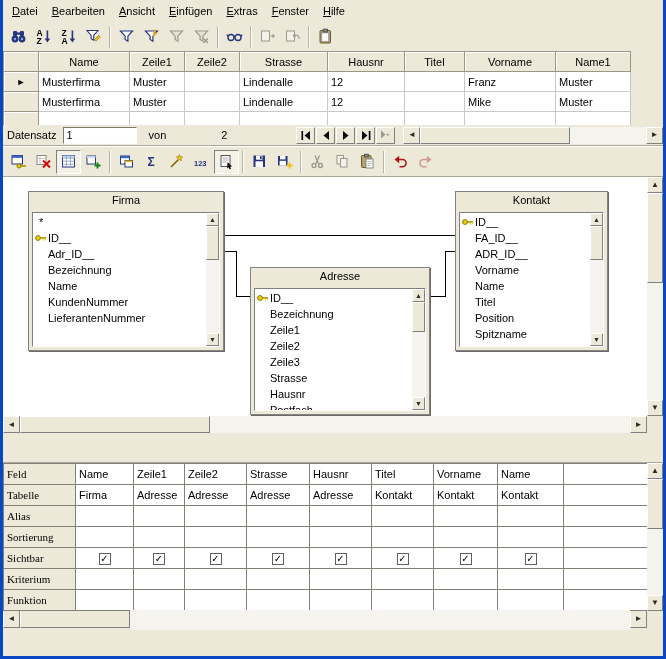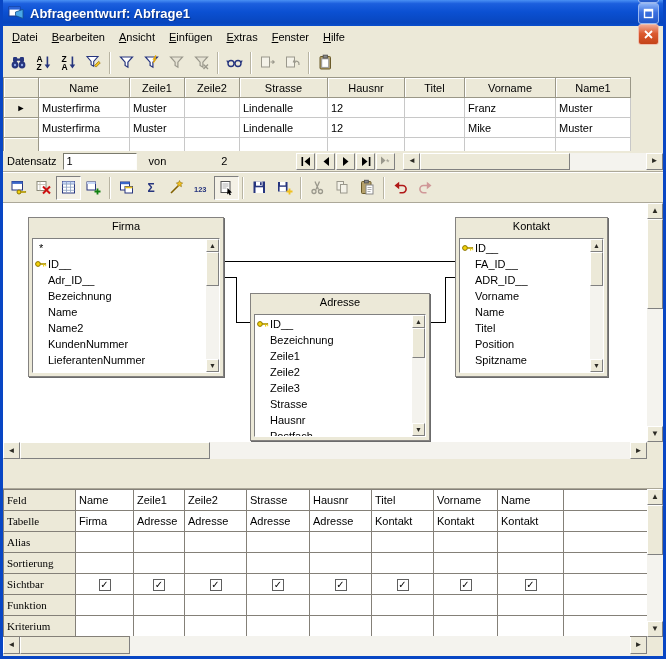--- a/index.html
+++ b/index.html
@@ -101,46 +101,20 @@
   .bscroll{height:20px;display:flex;background:#ECE9D8;}
   .bscroll .sb-btn{width:17px;height:18px;}
   .bscroll .sb-thumb{width:110px;height:18px;}
   .bscroll .corner{width:16px;height:20px;background:#ECE9D8;flex:0 0 auto;}
 </style>
 </head>
 <body>
 
 <div class="window">
 
-  <div class="titlebar">
-    <span class="title-icon">
-      <svg width="16" height="16" viewBox="0 0 16 16">
-        <rect x="1" y="2" width="11" height="9" fill="#fff" stroke="#1b3c8c"></rect>
-        <rect x="1" y="2" width="11" height="2.6" fill="#2a62d8"></rect>
-        <path d="M7.5 7 L15 4.4 V13.4 L7.5 10.6 Z" fill="#49A8E8" stroke="#14508c" stroke-width="0.8"></path>
-      </svg>
-    </span>
-    <span class="title-text">Abfrageentwurf: Abfrage1</span>
-    <span>
-      <button class="wc minmax">
-        
-      </button>
-        <button class="wc minmax">
-        <svg width="13" height="13" viewBox="0 0 13 13">
-            <rect x="2.5" y="2.5" width="8" height="8" fill="none" stroke="#fff" stroke-width="1.4"></rect>
-            <rect x="2.5" y="2.5" width="8" height="2" fill="#fff"></rect>
-          </svg>
-      </button>
-        <button class="wc close">
-        <svg width="13" height="13" viewBox="0 0 13 13">
-            <path d="M3 3 L10 10 M10 3 L3 10" stroke="#fff" stroke-width="1.8"></path>
-          </svg>
-      </button>
-    </span>
-  </div>
 
   <div class="menubar">
     <span class="menu-item">Datei</span>
     <span class="menu-item">Bearbeiten</span>
     <span class="menu-item">Ansicht</span>
     <span class="menu-item">Einfügen</span>
     <span class="menu-item">Extras</span>
     <span class="menu-item">Fenster</span>
     <span class="menu-item">Hilfe</span>
   </div>
@@ -493,24 +467,20 @@
           <div class="frow">
               <span class="kslot"></span>
               <span>Bezeichnung</span>
             </div>
           <div class="frow">
               <span class="kslot"></span>
               <span>Name</span>
             </div>
           <div class="frow">
               <span class="kslot"></span>
-              <span>Name2</span>
-            </div>
-          <div class="frow">
-              <span class="kslot"></span>
               <span>KundenNummer</span>
             </div>
           <div class="frow">
               <span class="kslot"></span>
               <span>LieferantenNummer</span>
             </div>
           <div class="twin-scroll">
             <button class="sb-btn">
                 <i>▲</i>
               </button>
@@ -744,33 +714,33 @@
               </span></td>
         <td class="chk"><span class="cb checked">
                 <i>✓</i>
               </span></td>
         <td class="chk"><span class="cb checked">
                 <i>✓</i>
               </span></td>
         <td class="chk"></td>
       </tr>
       <tr>
+        <td class="lbl">Kriterium</td>
+        <td></td>
+            <td></td>
+        <td></td>
+            <td></td>
+        <td></td>
+            <td></td>
+        <td></td>
+            <td></td>
+        <td></td>
+      </tr>
+      <tr>
         <td class="lbl">Funktion</td>
-        <td></td>
-            <td></td>
-        <td></td>
-            <td></td>
-        <td></td>
-            <td></td>
-        <td></td>
-            <td></td>
-        <td></td>
-      </tr>
-      <tr>
-        <td class="lbl">Kriterium</td>
         <td></td>
             <td></td>
         <td></td>
             <td></td>
         <td></td>
             <td></td>
         <td></td>
             <td></td>
         <td></td>
       </tr>

